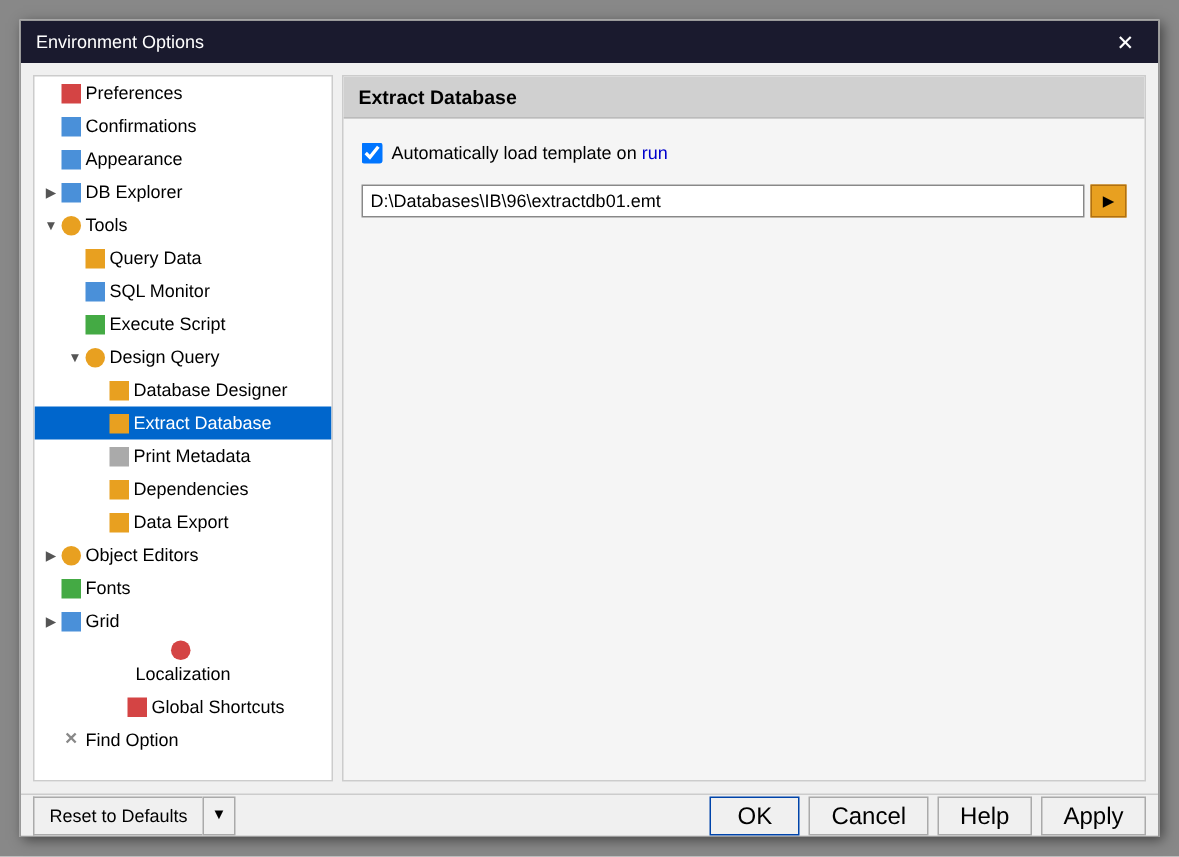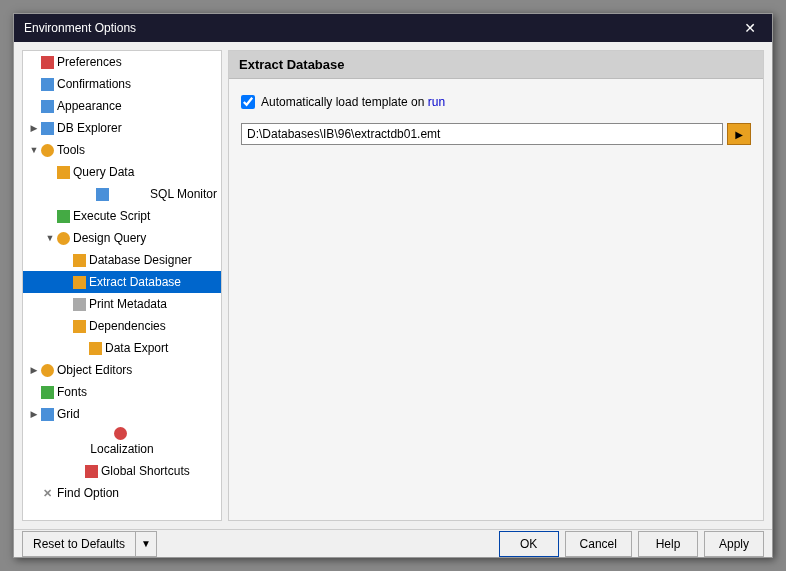--- a/index.html
+++ b/index.html
@@ -141,21 +141,21 @@
       background: #f0f0f0;
       height: 28px;
     }
     .footer-left { display: flex; gap: 0; }
     .footer-right { display: flex; gap: 6px; }
     .btn {
       border: 1px solid #aaa;
       background: #f0f0f0;
       padding: 4px 14px;
       cursor: pointer;
-      font-size: 12px;
+      font-size: 16px;
       min-width: 60px;
       height: 26px;
     }
     .btn-ok {
       border: 1px solid #0044aa;
       color: #000;
     }
     .btn-split-main {
       border: 1px solid #aaa;
       background: #f0f0f0;
@@ -212,21 +212,21 @@
           <div class="tree-item" style="padding-left: 4px;">
             <span class="expand-icon">▼</span>
             <span style="background:#e8a020;width:13px;height:13px;display:inline-block;margin-right:3px;flex-shrink:0;border-radius:50%;"></span>
             <span>Tools</span>
           </div>
           <div class="tree-item" style="padding-left: 20px;">
             <span class="expand-icon"></span>
             <span style="background:#e8a020;width:13px;height:13px;display:inline-block;margin-right:3px;flex-shrink:0;"></span>
             <span>Query Data</span>
           </div>
-          <div class="tree-item" style="padding-left: 20px; justify-content: space-between;">
+          <div class="tree-item" style="padding-left: 20px;">
             <span class="expand-icon"></span>
             <span style="background:#4a90d9;width:13px;height:13px;display:inline-block;margin-right:3px;flex-shrink:0;"></span>
             <span>SQL Monitor</span>
           </div>
           <div class="tree-item" style="padding-left: 20px;">
             <span class="expand-icon"></span>
             <span style="background:#44aa44;width:13px;height:13px;display:inline-block;margin-right:3px;flex-shrink:0;"></span>
             <span>Execute Script</span>
           </div>
           <div class="tree-item" style="padding-left: 20px;">
@@ -247,21 +247,21 @@
           <div class="tree-item" style="padding-left: 36px;">
             <span class="expand-icon"></span>
             <span style="background:#aaaaaa;width:13px;height:13px;display:inline-block;margin-right:3px;flex-shrink:0;"></span>
             <span>Print Metadata</span>
           </div>
           <div class="tree-item" style="padding-left: 36px;">
             <span class="expand-icon"></span>
             <span style="background:#e8a020;width:13px;height:13px;display:inline-block;margin-right:3px;flex-shrink:0;"></span>
             <span>Dependencies</span>
           </div>
-          <div class="tree-item" style="padding-left: 52px;">
+          <div class="tree-item" style="padding-left: 36px;">
             <span class="expand-icon"></span>
             <span style="background:#e8a020;width:13px;height:13px;display:inline-block;margin-right:3px;flex-shrink:0;"></span>
             <span>Data Export</span>
           </div>
           <div class="tree-item" style="padding-left: 4px;">
             <span class="expand-icon">▶</span>
             <span style="background:#e8a020;width:13px;height:13px;display:inline-block;margin-right:3px;flex-shrink:0;border-radius:50%;"></span>
             <span>Object Editors</span>
           </div>
           <div class="tree-item" style="padding-left: 4px;">

